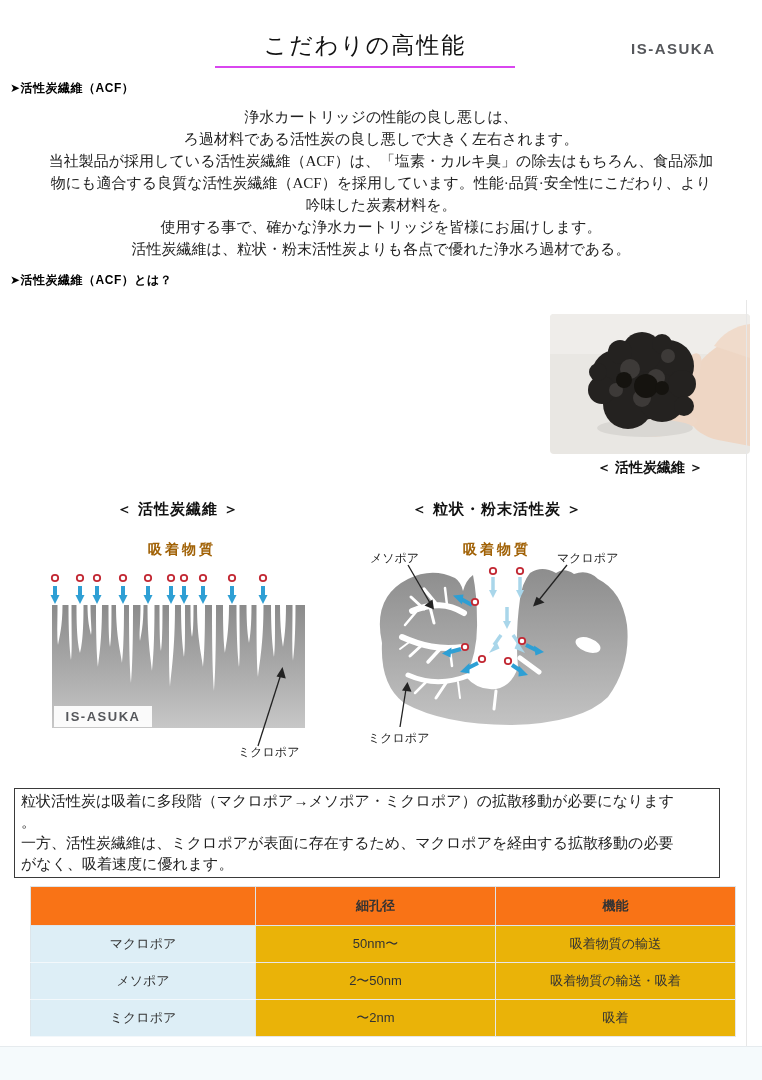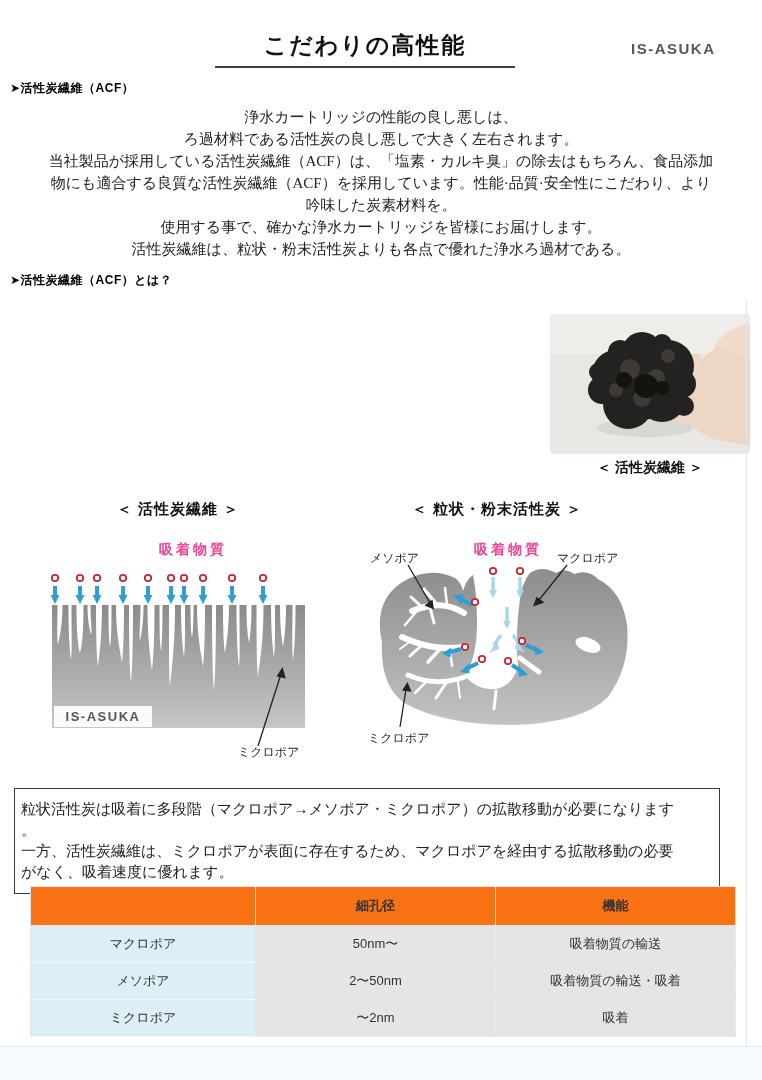--- a/index.html
+++ b/index.html
@@ -1,61 +1,61 @@
 <!DOCTYPE html>
 <html><head>
 <meta charset="utf-8">
 <style>
   * { margin:0; padding:0; box-sizing:border-box; }
   html,body { background:#ffffff; }
   body { font-family:"Liberation Sans","DejaVu Sans",sans-serif; color:#1c1c1c; }
   .page { position:relative; width:762px; height:1080px; background:#ffffff; overflow:hidden; }
 
   .page-title { position:absolute; left:215px; top:30px; width:300px; text-align:center;
-    font-size:23px; font-weight:bold; letter-spacing:2px; color:#111;
-    padding-bottom:5px; border-bottom:2px solid #404040; }
+    font-size:23px; font-weight:normal; letter-spacing:2px; color:#111;
+    padding-bottom:5px; border-bottom:2px solid #d946ef; }
   .logo { position:absolute; left:631px; top:40px; font-size:15px; font-weight:bold;
     letter-spacing:1.5px; color:#55575b; }
 
   .sec-head { position:absolute; left:10px; font-size:12px; font-weight:bold; color:#000;
     letter-spacing:0.5px; }
   .body-text { position:absolute; left:10px; width:742px; font-size:15px; line-height:22px;
     white-space:pre-line; color:#222; font-family:"Liberation Serif","DejaVu Serif",serif;text-align:center; }
   .bullets { line-height:20px; width:545px; }
 
   .photo-wrap { position:absolute; left:550px; top:314px; width:200px; height:140px;
     border-radius:4px; overflow:hidden; }
   .photo-caption { position:absolute; left:550px; top:459px; width:200px; text-align:center;
     font-size:14px; font-weight:bold; color:#111; }
 
   .diag-head { position:absolute; top:500px; font-size:15px; font-weight:bold; color:#111;
     text-align:center; letter-spacing:1px; }
   .diag-head.left { left:78px; width:200px; }
   .diag-head.right { left:387px; width:220px; }
-  .adsorb-label { position:absolute; top:541px; width:90px; text-align:center;
-    font-size:14px; font-weight:bold; color:#ec4899; letter-spacing:3px; }
+  .adsorb-label { position:absolute; top:541px; width:90px; text-align:left;
+    font-size:14px; font-weight:bold; color:#a16207; letter-spacing:3px; }
   .adsorb-label.left { left:148px; }
   .adsorb-label.right { left:463px; }
   .pore-label { position:absolute; font-size:12px; color:#222; }
   .svg-abs { position:absolute; }
   .watermark { position:absolute; left:54px; top:706px; width:98px; height:21px;
     background:rgba(255,255,255,0.92); font-size:13px; font-weight:bold; color:#55575b;
     letter-spacing:1.5px; text-align:center; line-height:21px; }
 
   .note-box { position:absolute; left:14px; top:788px; width:706px; border:1.5px solid #3a3a3a;
-    padding:10px 6px; font-size:15px; line-height:21px; white-space:pre-line; color:#222;
+    padding:2px 6px; font-size:15px; line-height:21px; white-space:pre-line; color:#222;
     font-family:"Liberation Serif","DejaVu Serif",serif; }
 
   table.pore { position:absolute; left:30px; top:886px; width:705px; border-collapse:collapse;
     font-size:13px; color:#333; table-layout:fixed; }
   table.pore th, table.pore td { border:1px solid #dde5ea; text-align:center; height:37px;
     font-weight:normal; }
   table.pore thead th { background:#f97316; height:39px; font-weight:bold; color:#333; }
   table.pore tbody th { background:#ddeef6; border-bottom:1px solid #f3f8fb; }
-  table.pore td { background:#e5e5e5; border-color:#e7e7e7;margin-left:48px; }
+  table.pore td { background:#eab308; border-color:#e7e7e7;margin-left:48px; }
   .col1 { width:225px; } .col2 { width:240px; } .col3 { width:240px; }
 
   .bottom-strip { position:absolute; left:0; top:1046px; width:762px; height:34px;
     background:#f5fafc; border-top:1px solid #e6ebee; }
   .right-edge { position:absolute; left:746px; top:300px; width:1px; height:746px;
     background:#e7e7e7; }
 </style>
 </head>
 <body>
 

